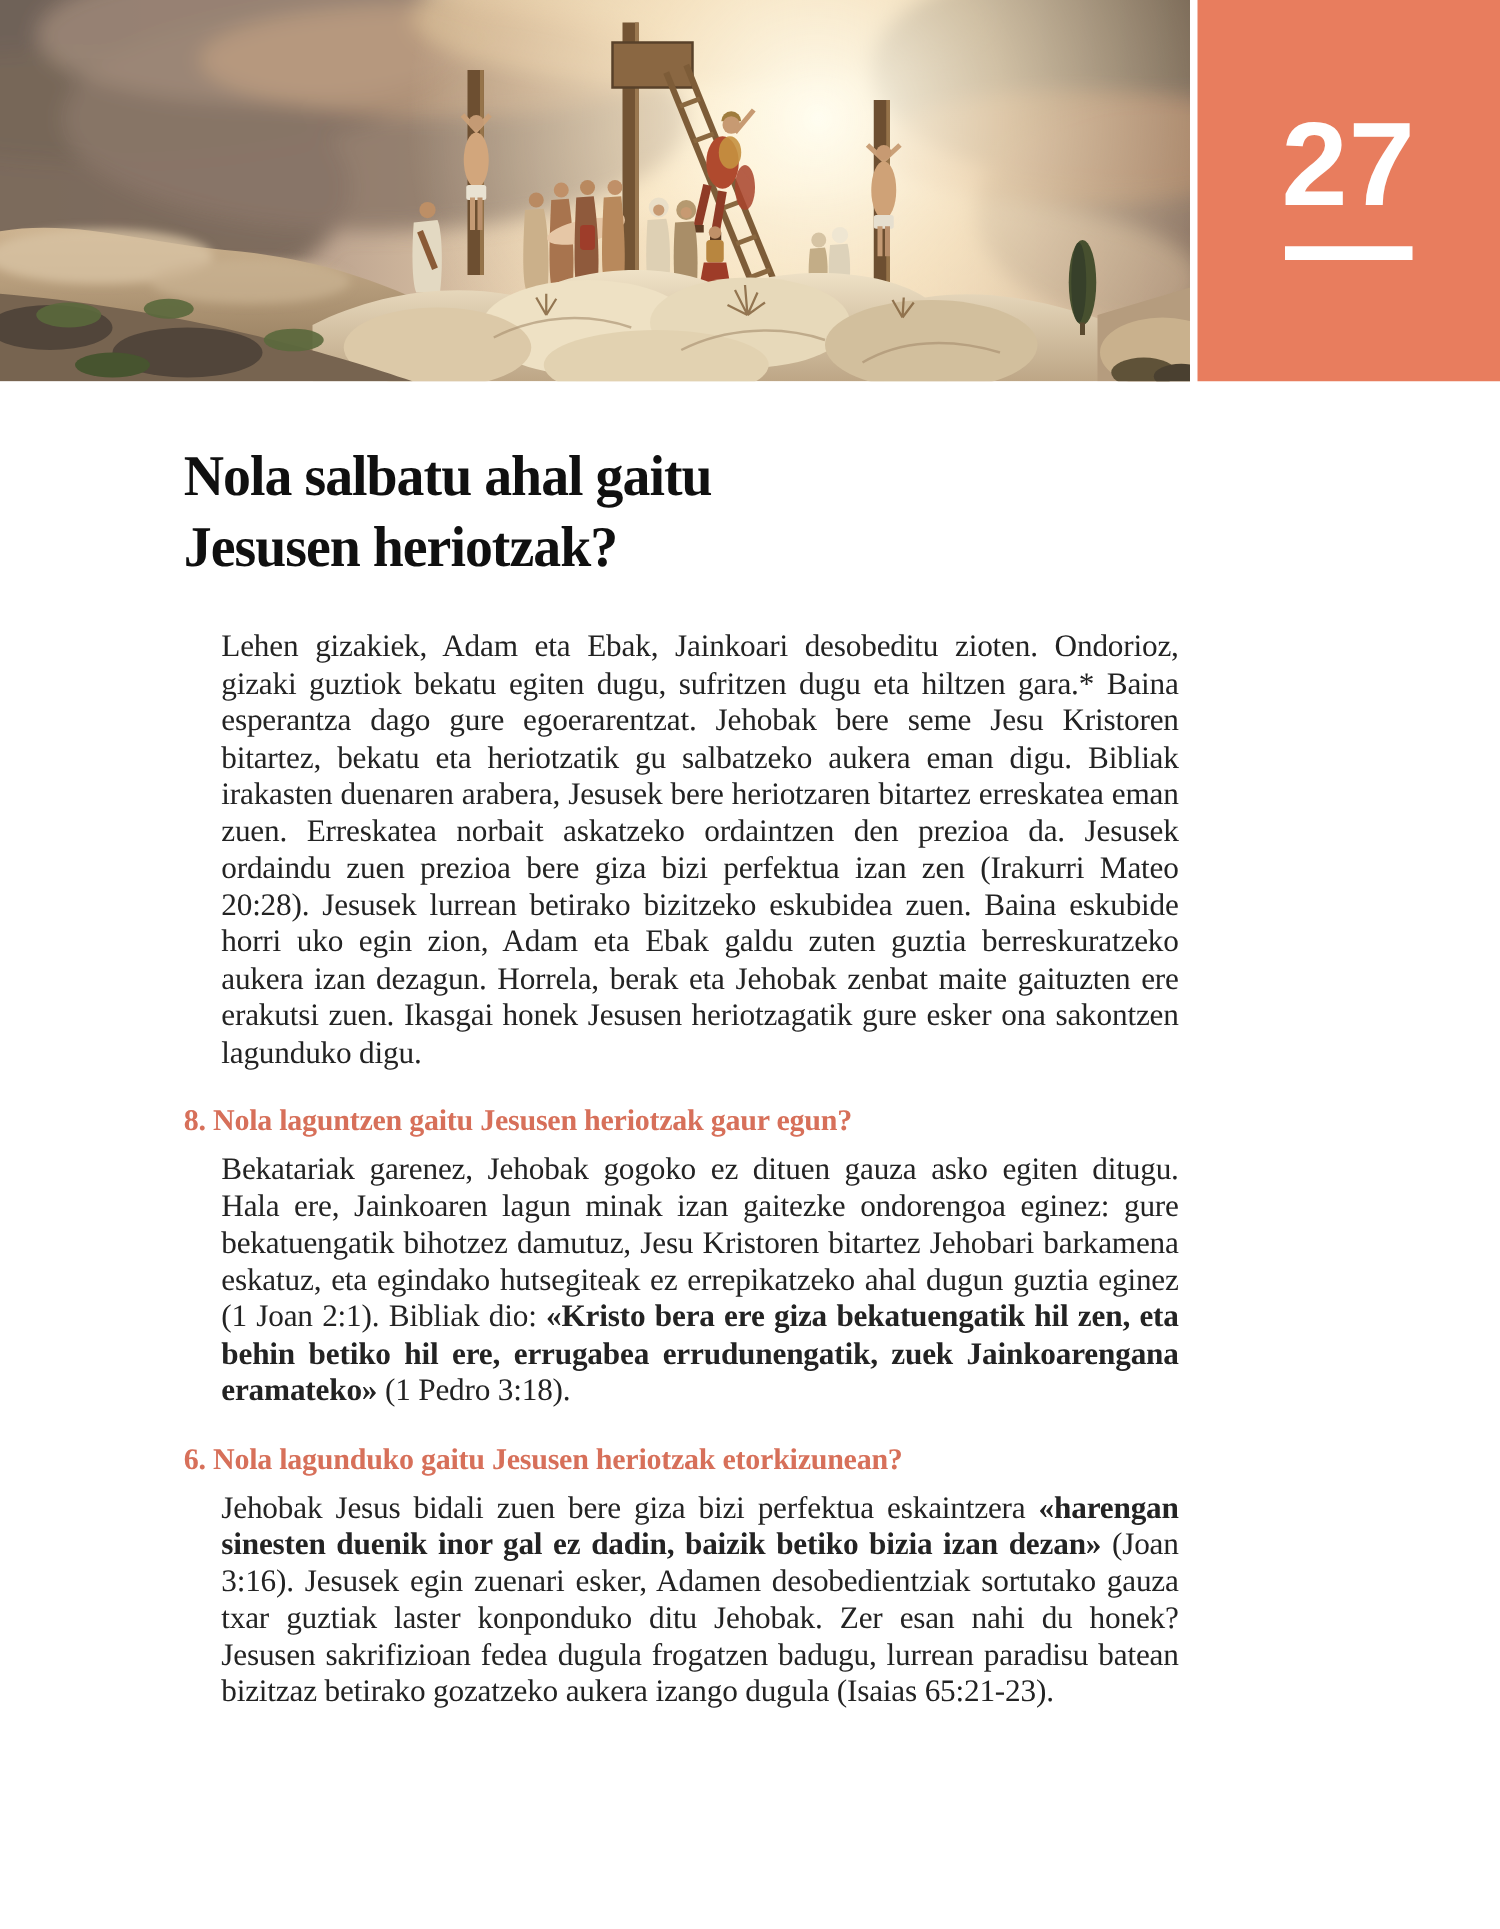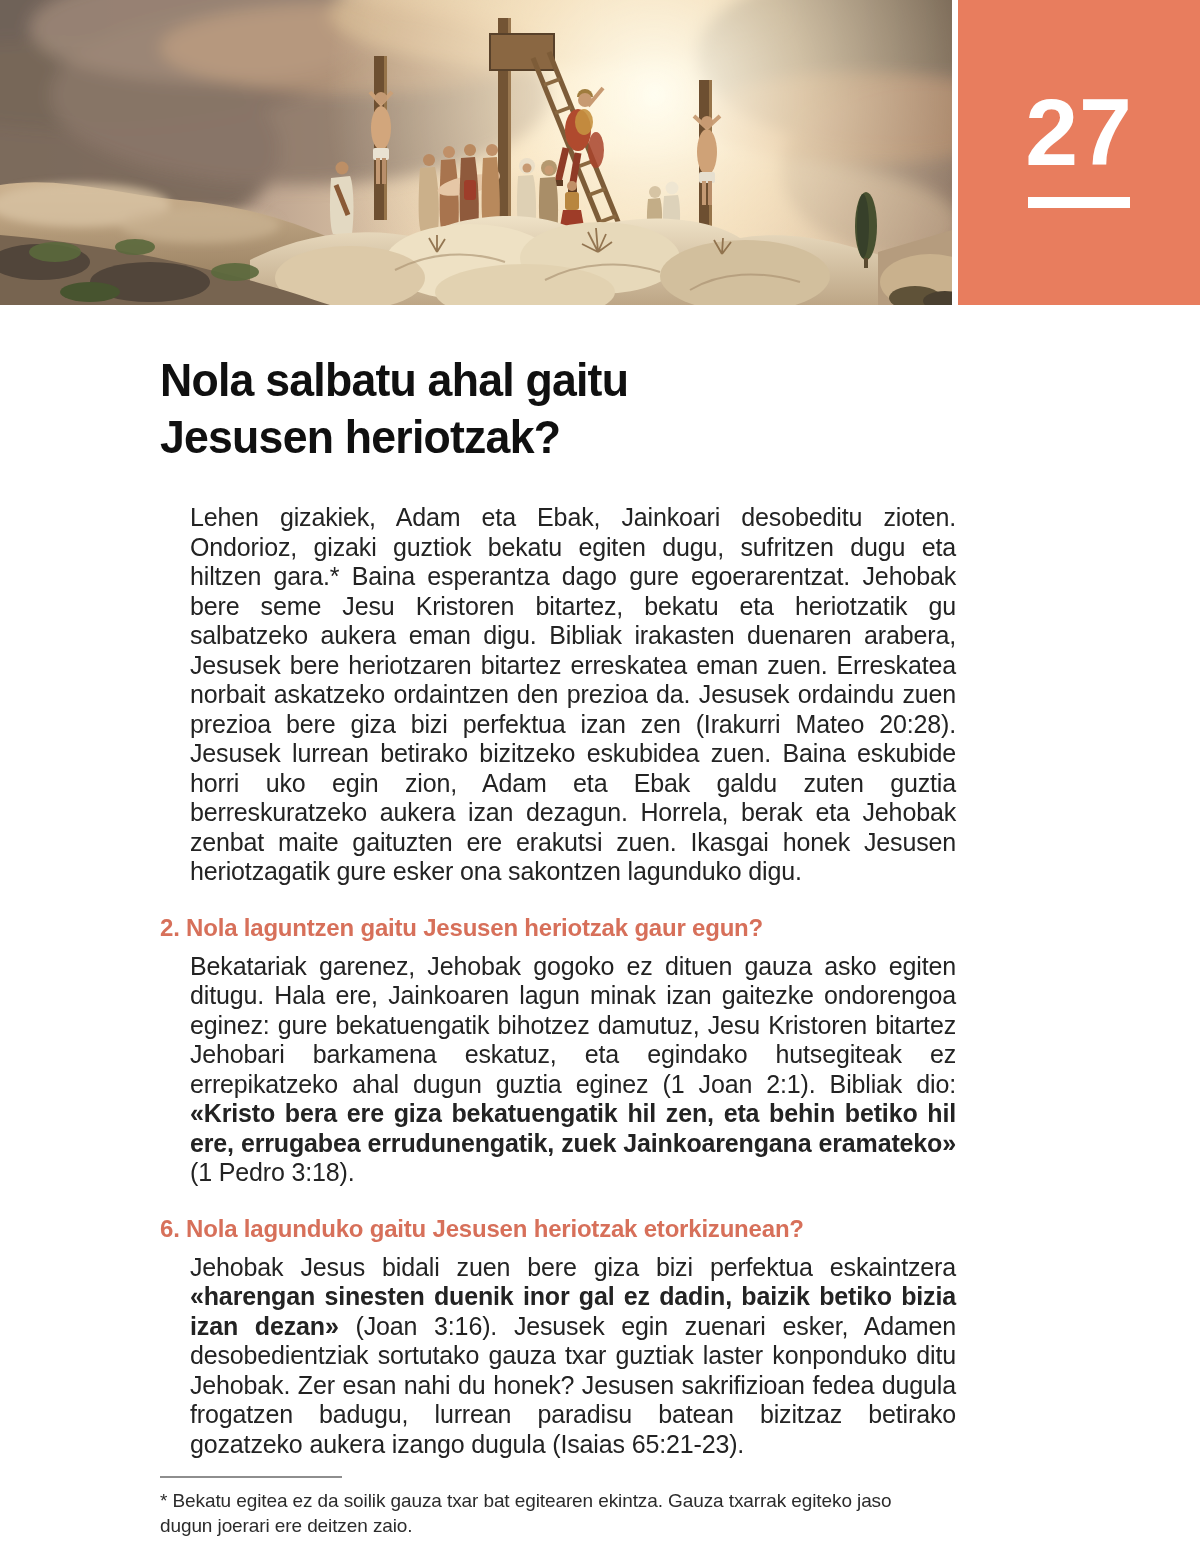--- a/index.html
+++ b/index.html
@@ -15,21 +15,21 @@
     position:absolute; left:958px; top:0; width:242px; height:305px;
     background:var(--accent-block,#e87d5e);
     display:flex; flex-direction:column; align-items:center; justify-content:center;
   }
   .chapter-num {
     font-size:95px; font-weight:bold; color:#fff; line-height:1; letter-spacing:1px;
     transform:translateY(-6px);
   }
   .chapter-underline { width:102px; height:11px; background:#fff; margin-top:17px; transform:translateY(-6px); }
 
-  .content { position:absolute; left:160px; top:352px; width:796px; }
+  .content { position:absolute; left:147px; top:352px; width:796px;font-family:Liberation Serif, serif; }
   .title {
     font-size:46px; line-height:57px; font-weight:bold; color:#101010; letter-spacing:-0.8px;
     transform:scaleX(.97); transform-origin:left top; white-space:nowrap;
   }
   .para {
     font-size:25px; line-height:29.5px; text-align:justify; letter-spacing:-0.15px;
     color:#232323; margin-left:30px; width:766px;
   }
   .intro { margin-top:37px; }
   .question {
@@ -239,32 +239,28 @@
 
   <main class="content">
     <h1 class="title">
       <span>Nola salbatu ahal gaitu</span><br>
       <span>Jesusen heriotzak?</span>
     </h1>
 
     <p class="para intro">Lehen gizakiek, Adam eta Ebak, Jainkoari desobeditu zioten. Ondorioz, gizaki guztiok bekatu egiten dugu, sufritzen dugu eta hiltzen gara.* Baina esperantza dago gure egoerarentzat. Jehobak bere seme Jesu Kristoren bitartez, bekatu eta heriotzatik gu salbatzeko aukera eman digu. Bibliak irakasten duenaren arabera, Jesusek bere heriotzaren bitartez erreskatea eman zuen. Erreskatea norbait askatzeko ordaintzen den prezioa da. Jesusek ordaindu zuen prezioa bere giza bizi perfektua izan zen (Irakurri Mateo 20:28). Jesusek lurrean betirako bizitzeko eskubidea zuen. Baina eskubide horri uko egin zion, Adam eta Ebak galdu zuten guztia berreskuratzeko aukera izan dezagun. Horrela, berak eta Jehobak zenbat maite gaituzten ere erakutsi zuen. Ikasgai honek Jesusen heriotzagatik gure esker ona sakontzen lagunduko digu.</p>
 
     <section>
-      <h2 class="question">2. Nola laguntzen gaitu Jesusen heriotzak gaur egun?</h2>
+      <h2 class="question">8. Nola laguntzen gaitu Jesusen heriotzak gaur egun?</h2>
       <p class="para">
         <span>Bekatariak garenez, Jehobak gogoko ez dituen gauza asko egiten ditugu. Hala ere, Jainkoaren lagun minak izan gaitezke ondorengoa eginez: gure bekatuengatik bihotzez damutuz, Jesu Kristoren bitartez Jehobari barkamena eskatuz, eta egindako hutsegiteak ez errepikatzeko ahal dugun guztia eginez (1 Joan 2:1). Bibliak dio: </span><span class="b">«Kristo bera ere giza bekatuengatik hil zen, eta behin betiko hil ere, errugabea errudunengatik, zuek Jainkoarengana eramateko»</span><span> (1 Pedro 3:18).</span>
       </p>
     </section>
 
     <section>
       <h2 class="question">6. Nola lagunduko gaitu Jesusen heriotzak etorkizunean?</h2>
       <p class="para">
         <span>Jehobak Jesus bidali zuen bere giza bizi perfektua eskaintzera </span><span class="b">«harengan sinesten duenik inor gal ez dadin, baizik betiko bizia izan dezan»</span><span> (Joan 3:16). Jesusek egin zuenari esker, Adamen desobedientziak sortutako gauza txar guztiak laster konponduko ditu Jehobak. Zer esan nahi du honek? Jesusen sakrifizioan fedea dugula frogatzen badugu, lurrean paradisu batean bizitzaz betirako gozatzeko aukera izango dugula (Isaias 65:21-23).</span>
       </p>
     </section>
 
-    <footer>
-      <div class="footnote-rule"></div>
-      <p class="footnote">* Bekatu egitea ez da soilik gauza txar bat egitearen ekintza. Gauza txarrak egiteko jaso dugun joerari ere deitzen zaio.</p>
-    </footer>
   </main>
 
 </div>
 
 </body></html>

